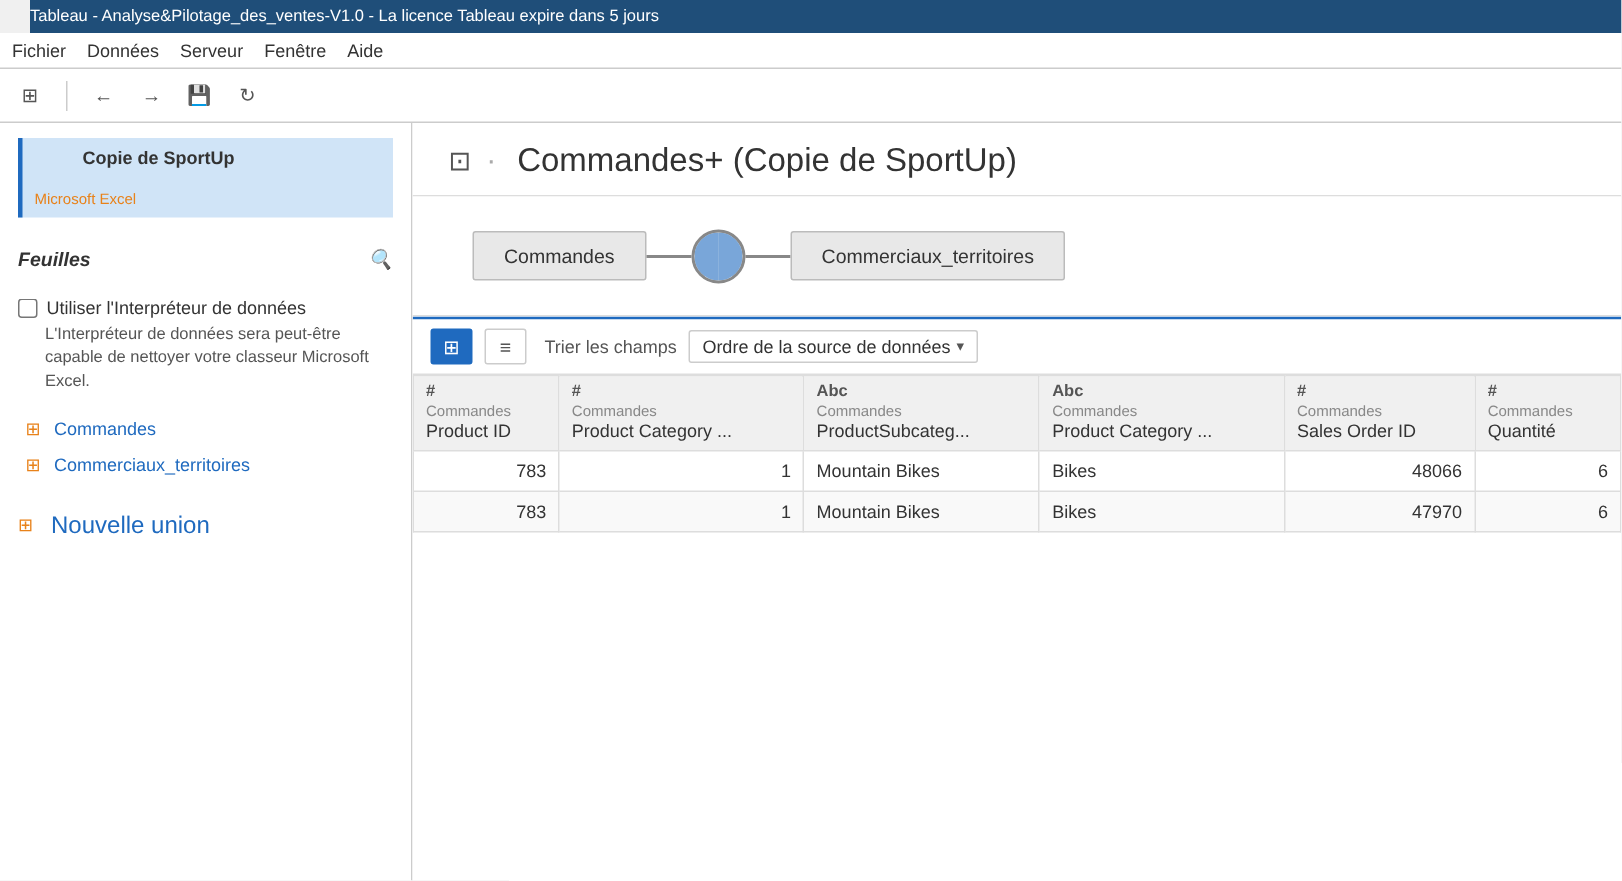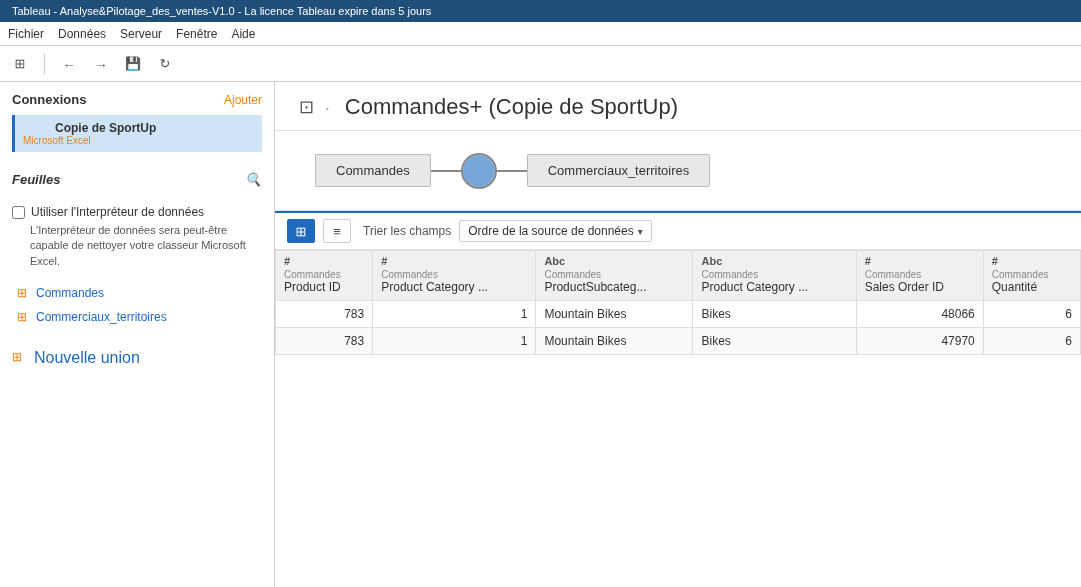--- a/index.html
+++ b/index.html
@@ -2,25 +2,26 @@
 <html><head>
   <meta charset="utf-8">
   <style>
     * { box-sizing: border-box; margin: 0; padding: 0; }
     body { font-family: 'Segoe UI', Arial, sans-serif; font-size: 12px; background: #f0f0f0; color: #333; overflow: hidden; }
 
     
     .title-bar {
       background: #1f4e79;
       color: white;
-      padding: 4px 12px;
+      padding: 4px 0;
       font-size: 11px;
       height: 22px;
       display: flex;
       align-items: center;
+      margin-left: 20px;
     }
 
     
     .menu-bar {
       background: #fff;
       border-bottom: 1px solid #ccc;
       padding: 2px 8px;
       height: 24px;
       display: flex;
       align-items: center;
@@ -98,20 +99,21 @@
     }
     .connection-name {
       font-weight: bold;
       font-size: 12px;
       color: #333;
       margin-left: 32px;
     }
     .connection-type {
       font-size: 10px;
       color: #e8821a;
+      margin-top: 16px;
     }
 
     .feuilles-header {
       display: flex;
       justify-content: space-between;
       align-items: center;
       margin-bottom: 8px;
       font-style: italic;
     }
     .feuilles-title {
@@ -406,24 +408,20 @@
   <div class="toolbar-btn">→</div>
   <div class="toolbar-btn">💾</div>
   <div class="toolbar-btn">↻</div>
 </div>
 
 <div class="main-layout">
 
   <div class="sidebar">
 
     <div class="sidebar-section">
-      <div class="connexions-header">
-        <span class="connexions-title">Connexions</span>
-        <span class="ajouter-link">Ajouter</span>
-      </div>
       <div class="connection-item">
         <div class="connection-name">Copie de SportUp</div>
         <div class="connection-type">Microsoft Excel</div>
       </div>
     </div>
 
     <div class="sidebar-section">
       <div class="feuilles-header">
         <span class="feuilles-title">Feuilles</span>
         <span class="search-icon-btn">🔍</span>

